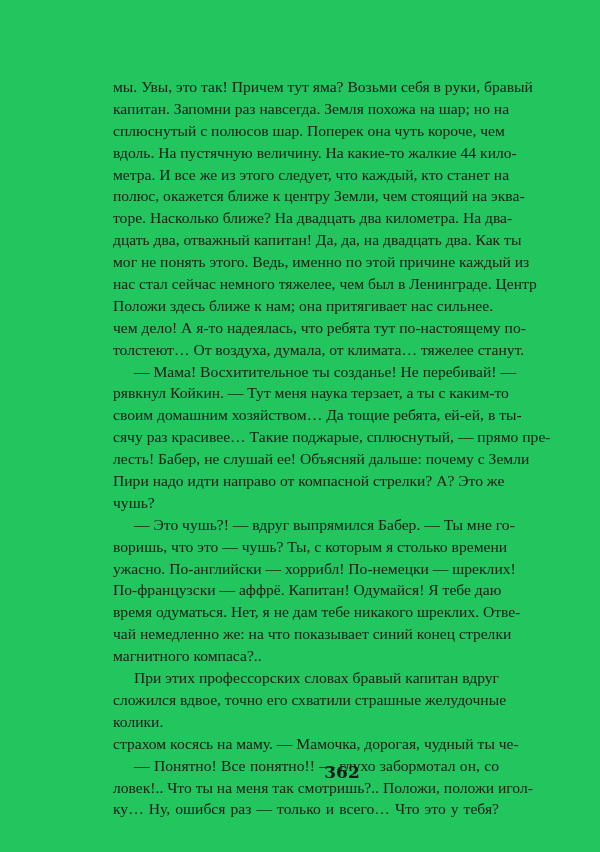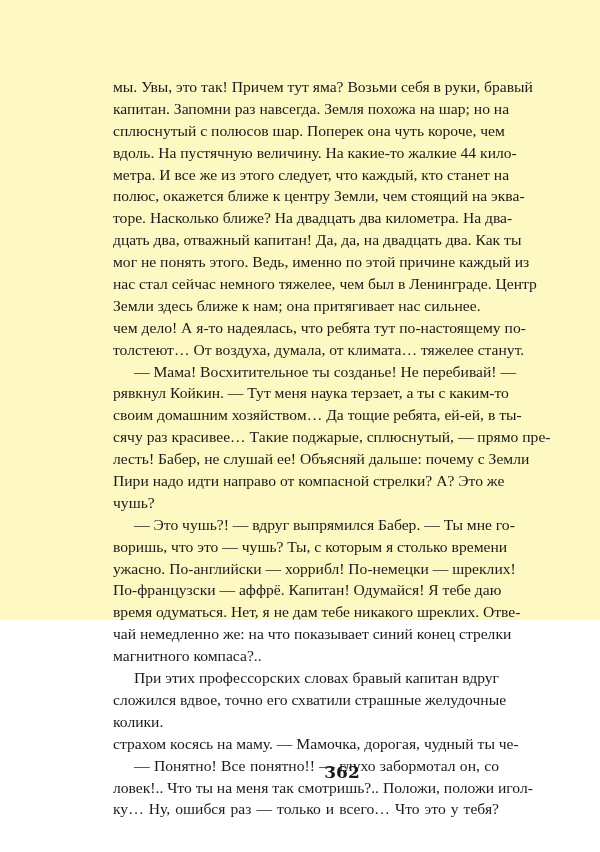--- a/index.html
+++ b/index.html
@@ -10,22 +10,22 @@
   body {
     width: 600px;
     height: 852px;
     position: relative;
     overflow: hidden;
   }
   .page {
     position: absolute;
     left: 0; top: 0;
     width: 600px;
-    height: 620px;
-    background: #fef9c3;
+    height: 852px;
+    background: #22c55e;
   }
   .text-block {
     position: absolute;
     left: 113px;
     top: 76px;
     width: 386px;
     font-family: "Liberation Serif", "DejaVu Serif", serif;
     font-size: 15.6px;
     line-height: 21.9px;
     color: #1a1a1a;
@@ -66,21 +66,21 @@
       <span class="line">мы. Увы, это так! Причем тут яма? Возьми себя в руки, бравый</span>
       <span class="line">капитан. Запомни раз навсегда. Земля похожа на шар; но на</span>
       <span class="line">сплюснутый с полюсов шар. Поперек она чуть короче, чем</span>
       <span class="line">вдоль. На пустячную величину. На какие-то жалкие 44 кило-</span>
       <span class="line">метра. И все же из этого следует, что каждый, кто станет на</span>
       <span class="line">полюс, окажется ближе к центру Земли, чем стоящий на эква-</span>
       <span class="line">торе. Насколько ближе? На двадцать два километра. На два-</span>
       <span class="line">дцать два, отважный капитан! Да, да, на двадцать два. Как ты</span>
       <span class="line">мог не понять этого. Ведь, именно по этой причине каждый из</span>
       <span class="line">нас стал сейчас немного тяжелее, чем был в Ленинграде. Центр</span>
-      <span class="line last">Земли здесь ближе к нам; она притягивает нас сильнее.</span>
+      <span class="line last">Положи здесь ближе к нам; она притягивает нас сильнее.</span>
       <span class="line">чем дело! А я-то надеялась, что ребята тут по-настоящему по-</span>
       <span class="line last">толстеют… От воздуха, думала, от климата… тяжелее станут.</span>
       <span class="line indent">— Мама! Восхитительное ты созданье! Не перебивай! —</span>
       <span class="line">рявкнул Койкин. — Тут меня наука терзает, а ты с каким-то</span>
       <span class="line">своим домашним хозяйством… Да тощие ребята, ей-ей, в ты-</span>
       <span class="line">сячу раз красивее… Такие поджарые, сплюснутый, — прямо пре-</span>
       <span class="line">лесть! Бабер, не слушай ее! Объясняй дальше: почему с Земли</span>
       <span class="line">Пири надо идти направо от компасной стрелки? А? Это же</span>
       <span class="line last">чушь?</span>
       <span class="line indent">— Это чушь?! — вдруг выпрямился Бабер. — Ты мне го-</span>

